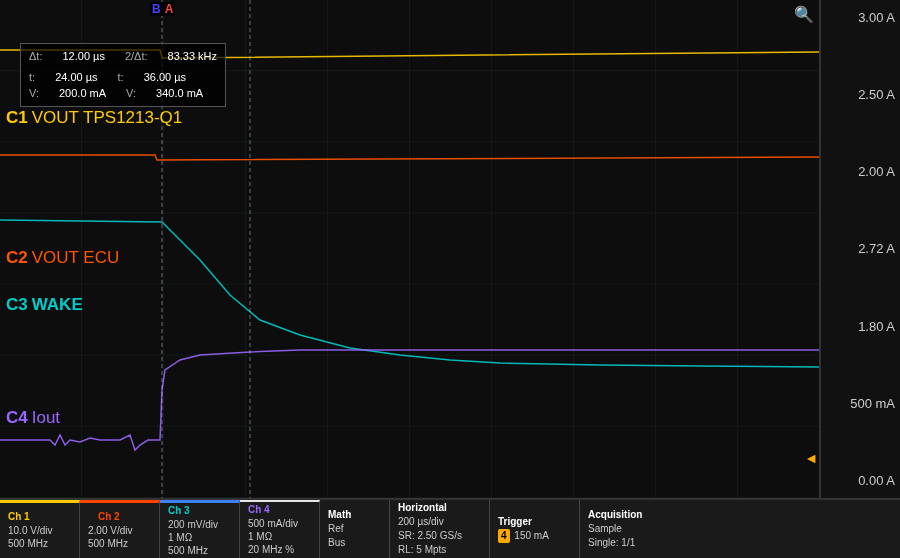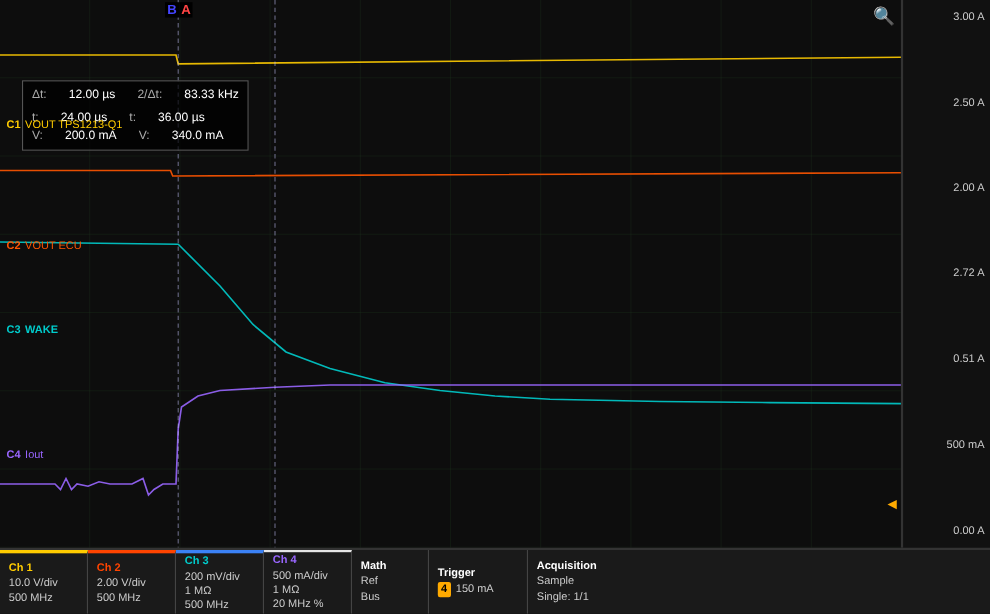--- a/index.html
+++ b/index.html
@@ -41,29 +41,29 @@
       background: #111;
       display: flex;
       flex-direction: column;
       justify-content: space-between;
       padding: 10px 5px;
       border-left: 1px solid #333;
     }
 
     .scale-label {
       color: #ccc;
-      font-size: 10px;
+      font-size: 13px;
       text-align: right;
       font-family: Arial, sans-serif;
     }
 
     
     #measurement-box {
       position: absolute;
-      top: 73px;
+      top: 43px;
       left: 20px;
       background: rgba(0,0,0,0.7);
       border: 1px solid #555;
       padding: 4px 8px;
       color: #fff;
       font-size: 11px;
       line-height: 1.5;
     }
 
     .meas-row {
@@ -71,21 +71,21 @@
       gap: 20px;
     }
 
     .meas-label { color: #aaa; }
     .meas-value { color: #fff; }
 
     
     .ch-label {
       position: absolute;
       left: 6px;
-      font-size: 10px;
+      font-size: 17px;
       font-weight: bold;
       display: flex;
       align-items: center;
       gap: 4px;
     }
 
     
     #trigger-markers {
       position: absolute;
       top: 2px;
@@ -134,21 +134,21 @@
     .status-section.ch2-sec { border-top: 3px solid #ff4400; }
     .status-section.ch3-sec { border-top: 3px solid #3b82f6; }
     .status-section.ch4-sec { border-top: 2px solid #e5e5e5; }
 
     .status-ch-label {
       font-size: 10px;
       font-weight: bold;
       margin-bottom: 2px;
     }
     .ch1-sec .status-ch-label { color: #ffcc00; }
-    .ch2-sec .status-ch-label { color: #ff4400; }
+    .ch2-sec .status-ch-label { color: #ff4400; margin-left: 10px; }
     .ch3-sec .status-ch-label { color: #00cccc; }
     .ch4-sec .status-ch-label { color: #9966ff; }
 
     .status-line {
       font-size: 10px;
       color: #ccc;
       line-height: 1.3;
     }
 
     .status-section-plain {
@@ -272,21 +272,21 @@
       <span class="meas-label">V:</span>
       <span class="meas-value">340.0 mA</span>
     </div>
   </div>
 
   <div class="ch-label" style="top: 108px; color: #ffcc00;">
     <span>C1</span>
     <span style="font-weight:normal; color:#ffcc00;">VOUT TPS1213-Q1</span>
   </div>
 
-  <div class="ch-label" style="top: 218px; color: #ff5500;">
+  <div class="ch-label" style="top: 248px; color: #ff5500;">
     <span>C2</span>
     <span style="font-weight:normal; color:#ff5500;">VOUT ECU</span>
   </div>
 
   <div class="ch-label" style="top: 295px; color: #00cccc;">
     <span>C3</span>
     <span style="font-weight:bold; color:#00cccc;">WAKE</span>
   </div>
 
   <div class="ch-label" style="top: 408px; color: #9966ff;">
@@ -296,21 +296,21 @@
 
   <div id="search-icon" style="position:absolute;top:5px;right:5px;color:#888;font-size:16px;">🔍</div>
 
 </div>
 
 <div id="right-scale">
   <span class="scale-label">3.00 A</span>
   <span class="scale-label">2.50 A</span>
   <span class="scale-label">2.00 A</span>
   <span class="scale-label">2.72 A</span>
-  <span class="scale-label">0.51 A</span>
+  <span class="scale-label">1.80 A</span>
   <span class="scale-label">500 mA</span>
   <span class="scale-label">0.00 A</span>
 </div>
 
 <div id="arrow-indicator" style="position:absolute;right:82px;top:450px;color:#ffaa00;font-size:14px;">◄</div>
 
 <div id="status-bar">
 
   <div class="status-section ch1-sec">
     <div class="status-ch-label">Ch 1</div>
@@ -337,20 +337,26 @@
     <div class="status-line">1 MΩ</div>
     <div class="status-line">20 MHz %</div>
   </div>
 
   <div class="status-section-plain">
     <div class="status-title">Math</div>
     <div class="status-plain-label">Ref</div>
     <div class="status-plain-label">Bus</div>
   </div>
 
+  <div class="status-section-plain" style="min-width:100px;">
+    <div class="status-title">Horizontal</div>
+    <div class="status-plain-label">200 µs/div</div>
+    <div class="status-plain-label">SR: 2.50 GS/s</div>
+    <div class="status-plain-label">RL: 5 Mpts</div>
+  </div>
 
   <div class="status-section-plain" style="min-width:90px;">
     <div class="status-title">Trigger</div>
     <div class="status-plain-label">
       <span class="trigger-num">4</span>
       <span>150 mA</span>
     </div>
   </div>
 
   <div class="status-section-plain" style="min-width:90px; border-right:none;">

